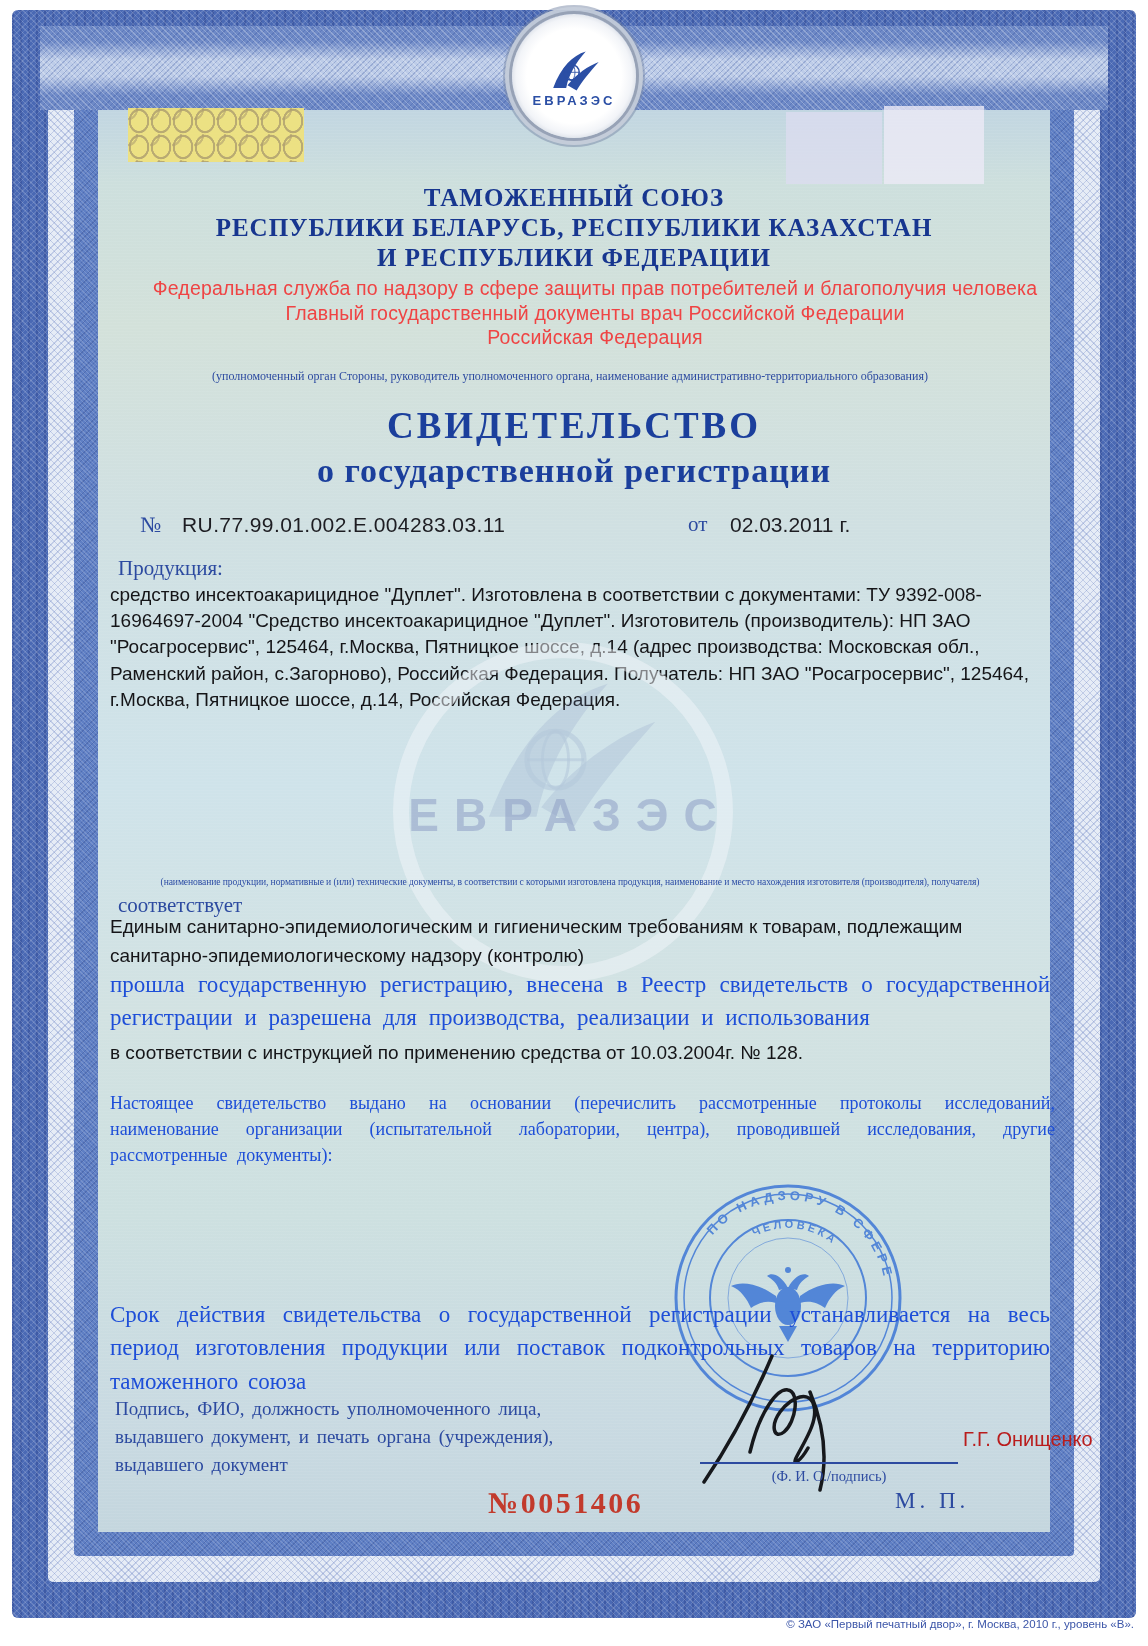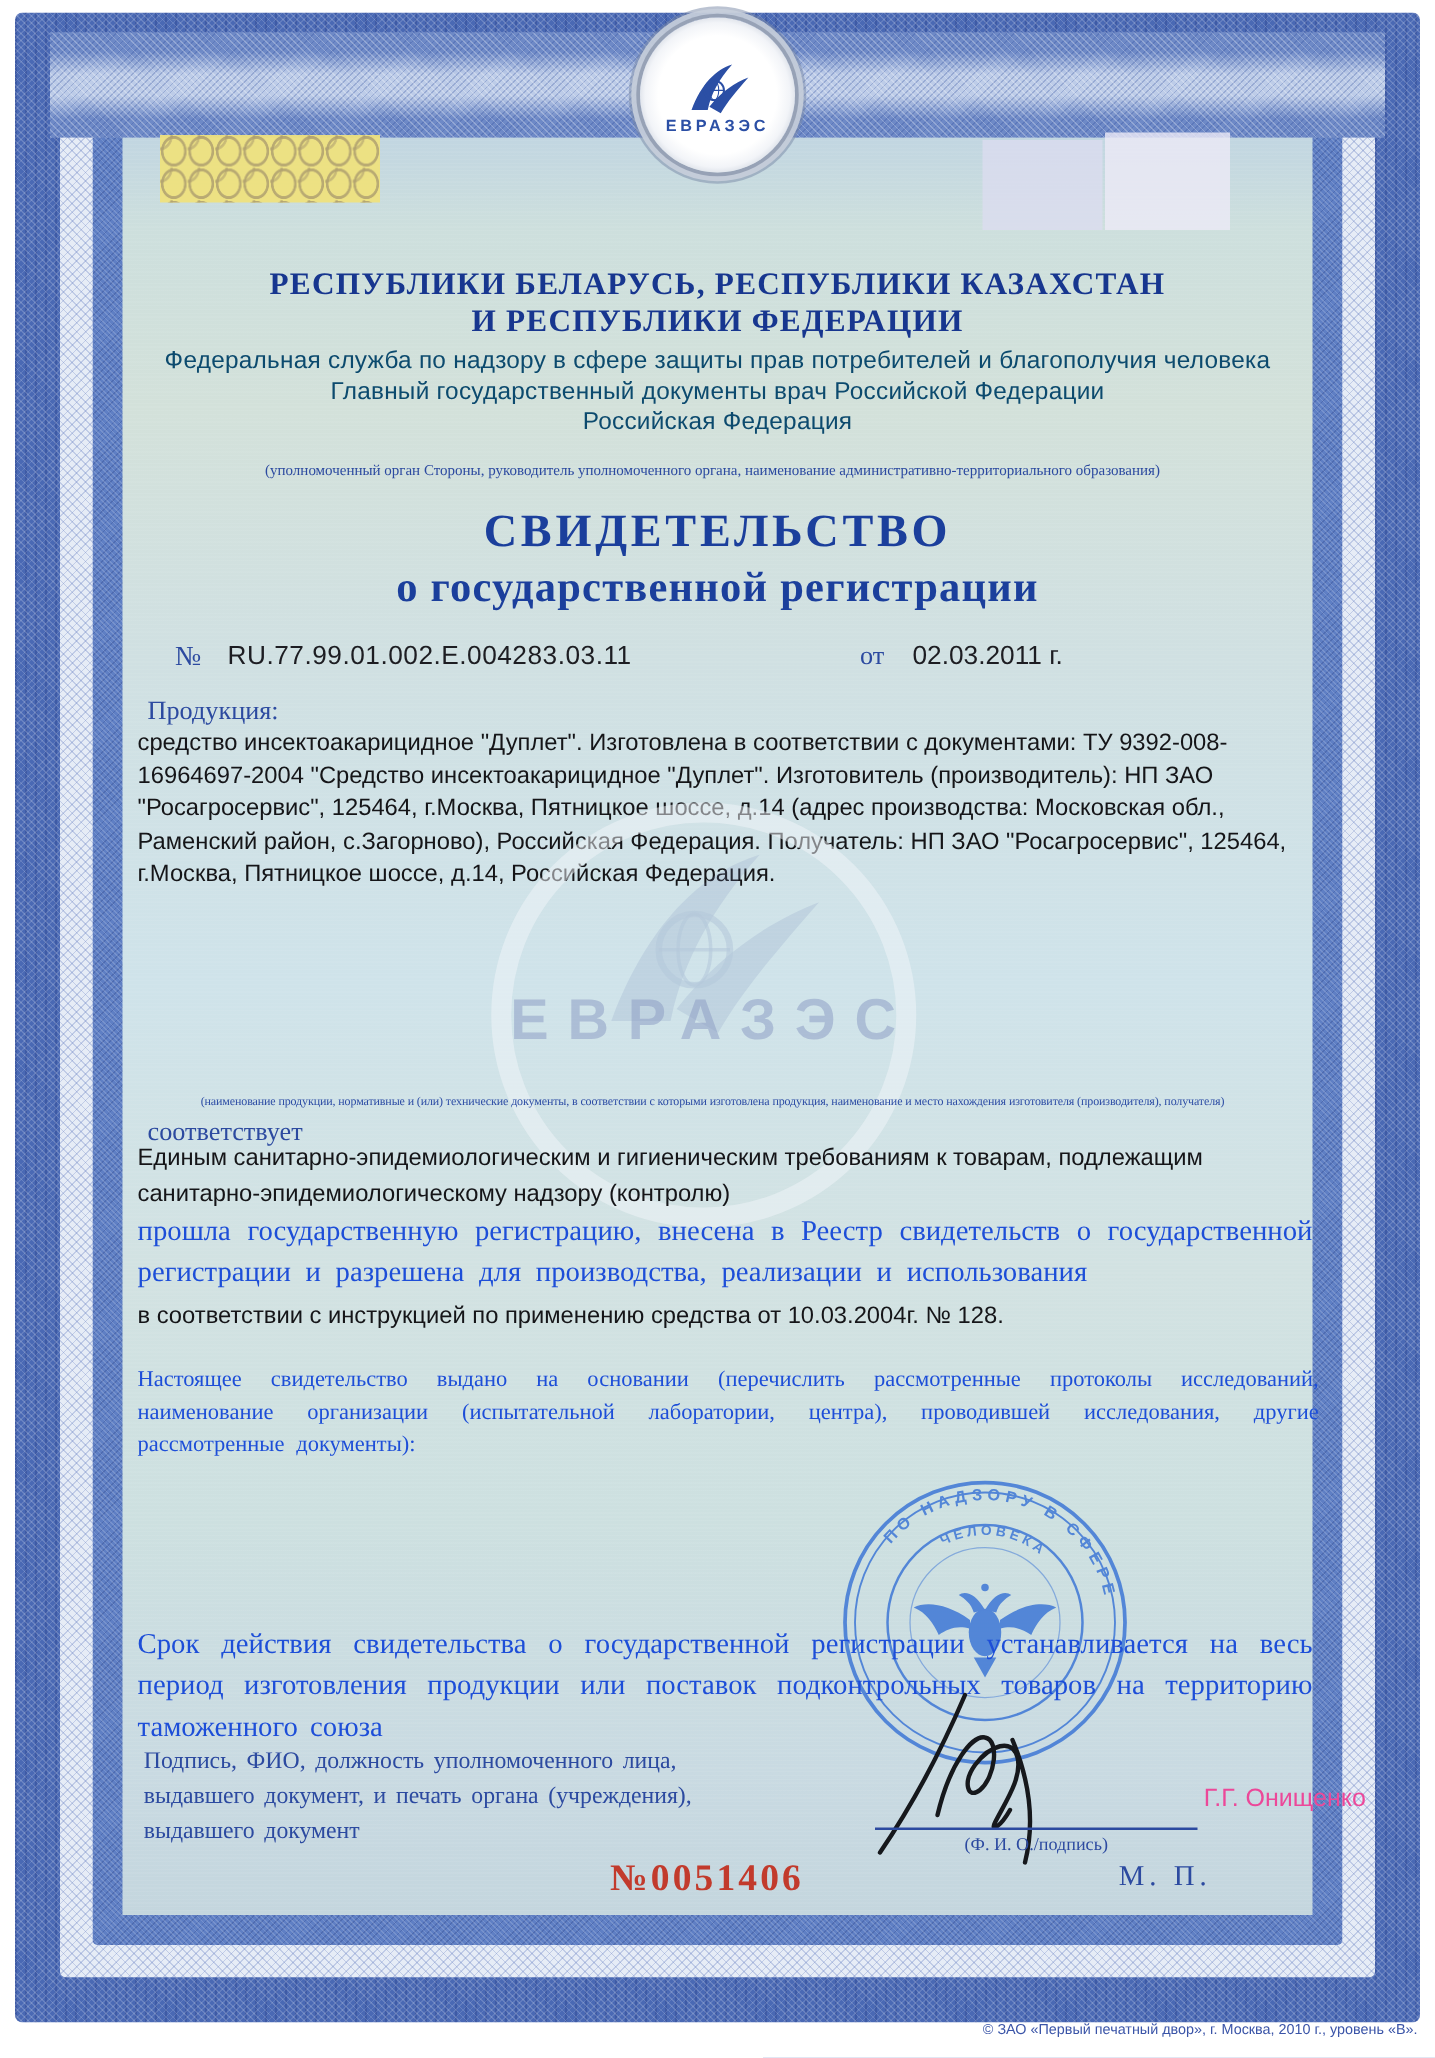--- a/index.html
+++ b/index.html
@@ -47,21 +47,21 @@
     background-color:#efe27f;
     background-image:
       radial-gradient(10px 12px at 11px 13px, transparent 8px, rgba(175,158,106,.85) 8.5px 10px, transparent 10.5px),
       radial-gradient(10px 12px at 0px 0px, transparent 8px, rgba(175,158,106,.6) 8.5px 10px, transparent 10.5px);
     background-size:22px 26px;opacity:.95;}
   .rect-a{position:absolute;left:786px;top:112px;width:96px;height:72px;background:#dcdcf0;opacity:.75;}
   .rect-b{position:absolute;left:884px;top:106px;width:100px;height:78px;background:#eceaf6;opacity:.8;}
   .hdr-serif{position:absolute;left:74px;width:1000px;text-align:center;font-weight:bold;
     color:#17368f;font-size:25px;letter-spacing:1px;}
   .hdr-sans{position:absolute;left:74px;width:1000px;text-align:center;
-    font-family:"Liberation Sans",sans-serif;color:#0c4a6e;font-size:19.5px;letter-spacing:.2px;}
+    font-family:"Liberation Sans",sans-serif;color:#ef4444;font-size:19.5px;letter-spacing:.2px;padding-left:21px;}
   .note-blue{position:absolute;color:#2c4aa0;text-align:center;}
   .title-main{position:absolute;left:74px;top:404px;width:1000px;text-align:center;font-weight:bold;
     color:#1b3f9c;font-size:37px;letter-spacing:3px;}
   .title-sub{position:absolute;left:74px;top:452px;width:1000px;text-align:center;font-weight:bold;
     color:#1b3f9c;font-size:34px;letter-spacing:1px;}
   .reg-row{position:absolute;left:140px;top:512px;width:900px;height:30px;}
   .reg-no{position:absolute;left:0;top:0;color:#2c4aa0;font-size:22px;}
   .reg-num{position:absolute;left:42px;top:1px;font-family:"Liberation Sans",sans-serif;
     color:#1d1d22;font-size:21px;letter-spacing:.4px;}
   .reg-from{position:absolute;left:548px;top:0;color:#2c4aa0;font-size:21px;}
@@ -80,21 +80,21 @@
     color:rgba(142,158,196,.55);}
   .footnote{position:absolute;left:95px;top:876px;width:950px;text-align:center;
     color:#2d4da5;font-size:9.6px;letter-spacing:-.1px;}
   
   .stamp{position:absolute;left:668px;top:1178px;opacity:.85;}
   .signature{position:absolute;left:690px;top:1326px;}
   .sig-line{position:absolute;left:700px;top:1462px;width:258px;border-top:2px solid #2c4aa0;}
   .sig-caption{position:absolute;left:700px;top:1468px;width:258px;text-align:center;
     color:#2c4aa0;font-size:14.5px;}
   .signer{position:absolute;left:963px;top:1428px;font-family:"Liberation Sans",sans-serif;
-    color:#ec4899;font-size:20px;}
+    color:#b91c1c;font-size:20px;}
   .serial{position:absolute;left:488px;top:1486px;color:#c23a2c;font-weight:bold;
     font-size:30px;letter-spacing:2.5px;}
   .mp{position:absolute;left:895px;top:1488px;color:#2c4aa0;font-size:23px;letter-spacing:4px;text-align:right;}
   .copyright{position:absolute;right:14px;top:1618px;font-family:"Liberation Sans",sans-serif;
     font-size:11.5px;color:#3b55a8;}
 </style>
 </head>
 <body>
 
 <div class="page">
@@ -116,20 +116,21 @@
       <ellipse cx="56" cy="42" rx="5.5" ry="12" fill="none" stroke="#2b4fa5" stroke-width="1.3"></ellipse>
       <line x1="44" y1="42" x2="68" y2="42" stroke="#2b4fa5" stroke-width="1.3"></line>
     </svg>
     <div class="medallion-label">ЕВРАЗЭС</div>
   </div>
 
   <div class="holo-strip"></div>
   <div class="rect-a"></div>
   <div class="rect-b"></div>
 
+  <div class="hdr-serif" style="top:184px">ТАМОЖЕННЫЙ СОЮЗ</div>
   <div class="hdr-serif" style="top:214px">РЕСПУБЛИКИ БЕЛАРУСЬ, РЕСПУБЛИКИ КАЗАХСТАН</div>
   <div class="hdr-serif" style="top:244px">И РЕСПУБЛИКИ ФЕДЕРАЦИИ</div>
   <div class="hdr-sans" style="top:277px">Федеральная служба по надзору в сфере защиты прав потребителей и благополучия человека</div>
   <div class="hdr-sans" style="top:302px">Главный государственный документы врач Российской Федерации</div>
   <div class="hdr-sans" style="top:326px">Российская Федерация</div>
   <div class="note-blue" style="left:95px;top:369px;width:950px;font-size:12px;">(уполномоченный орган Стороны, руководитель уполномоченного органа, наименование административно-территориального образования)</div>
 
   <div class="title-main">СВИДЕТЕЛЬСТВО</div>
   <div class="title-sub">о государственной регистрации</div>
 

